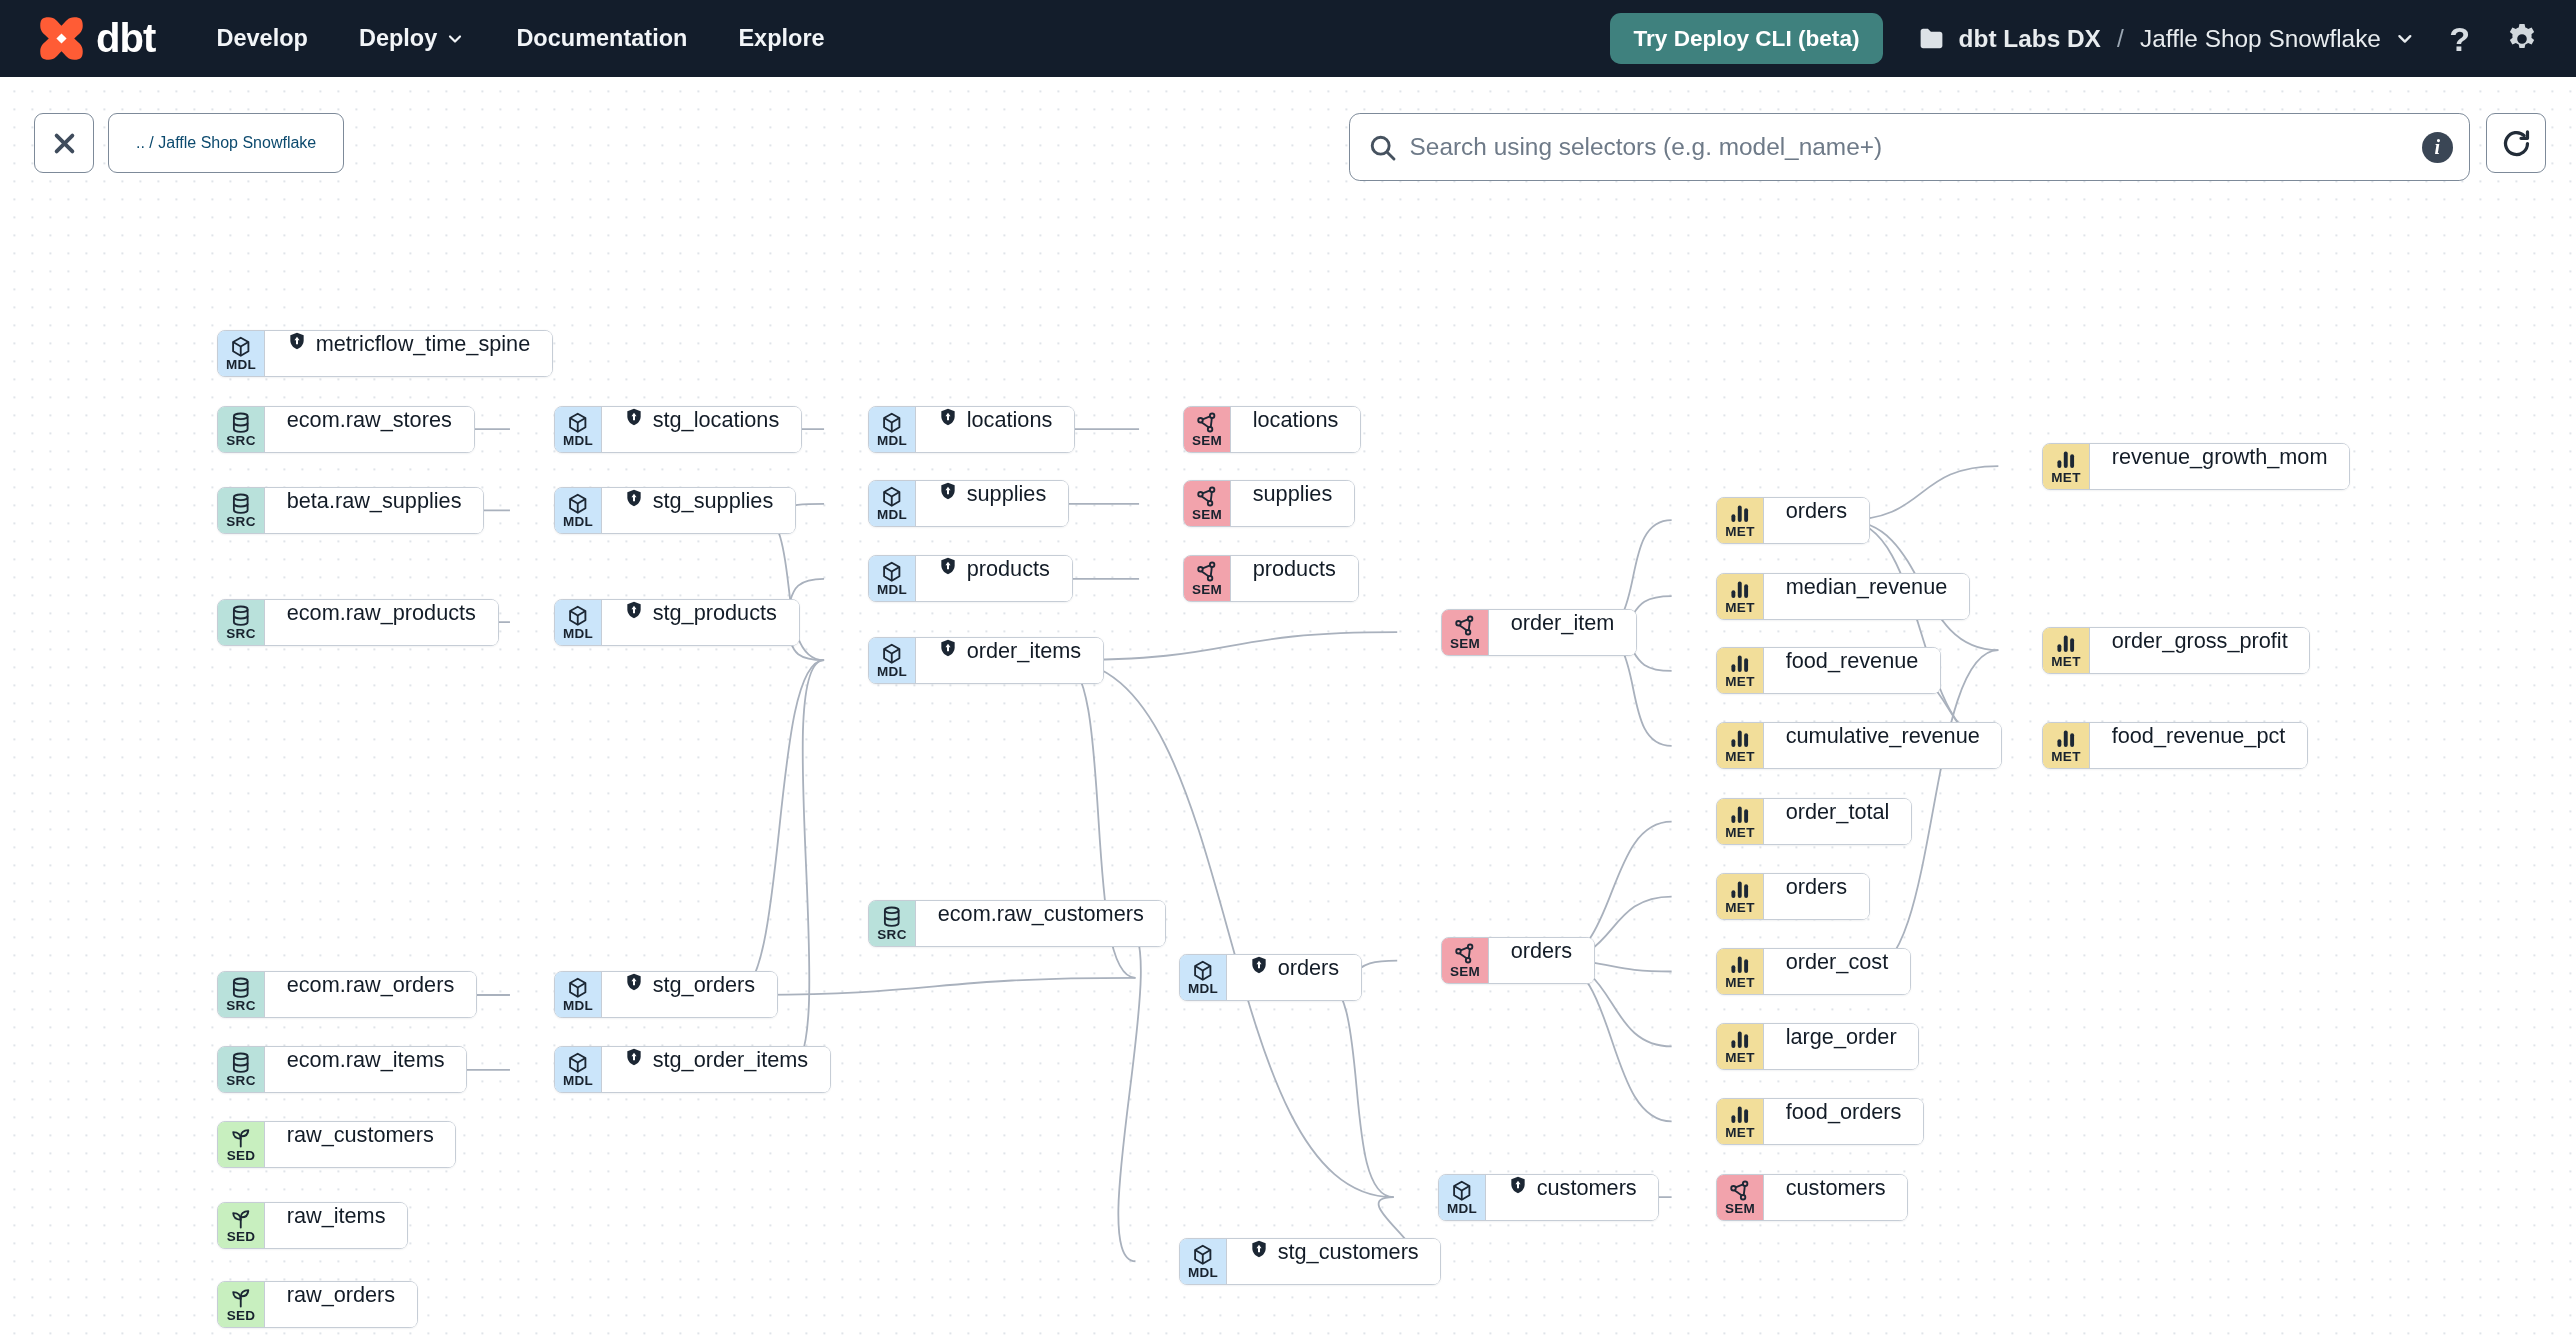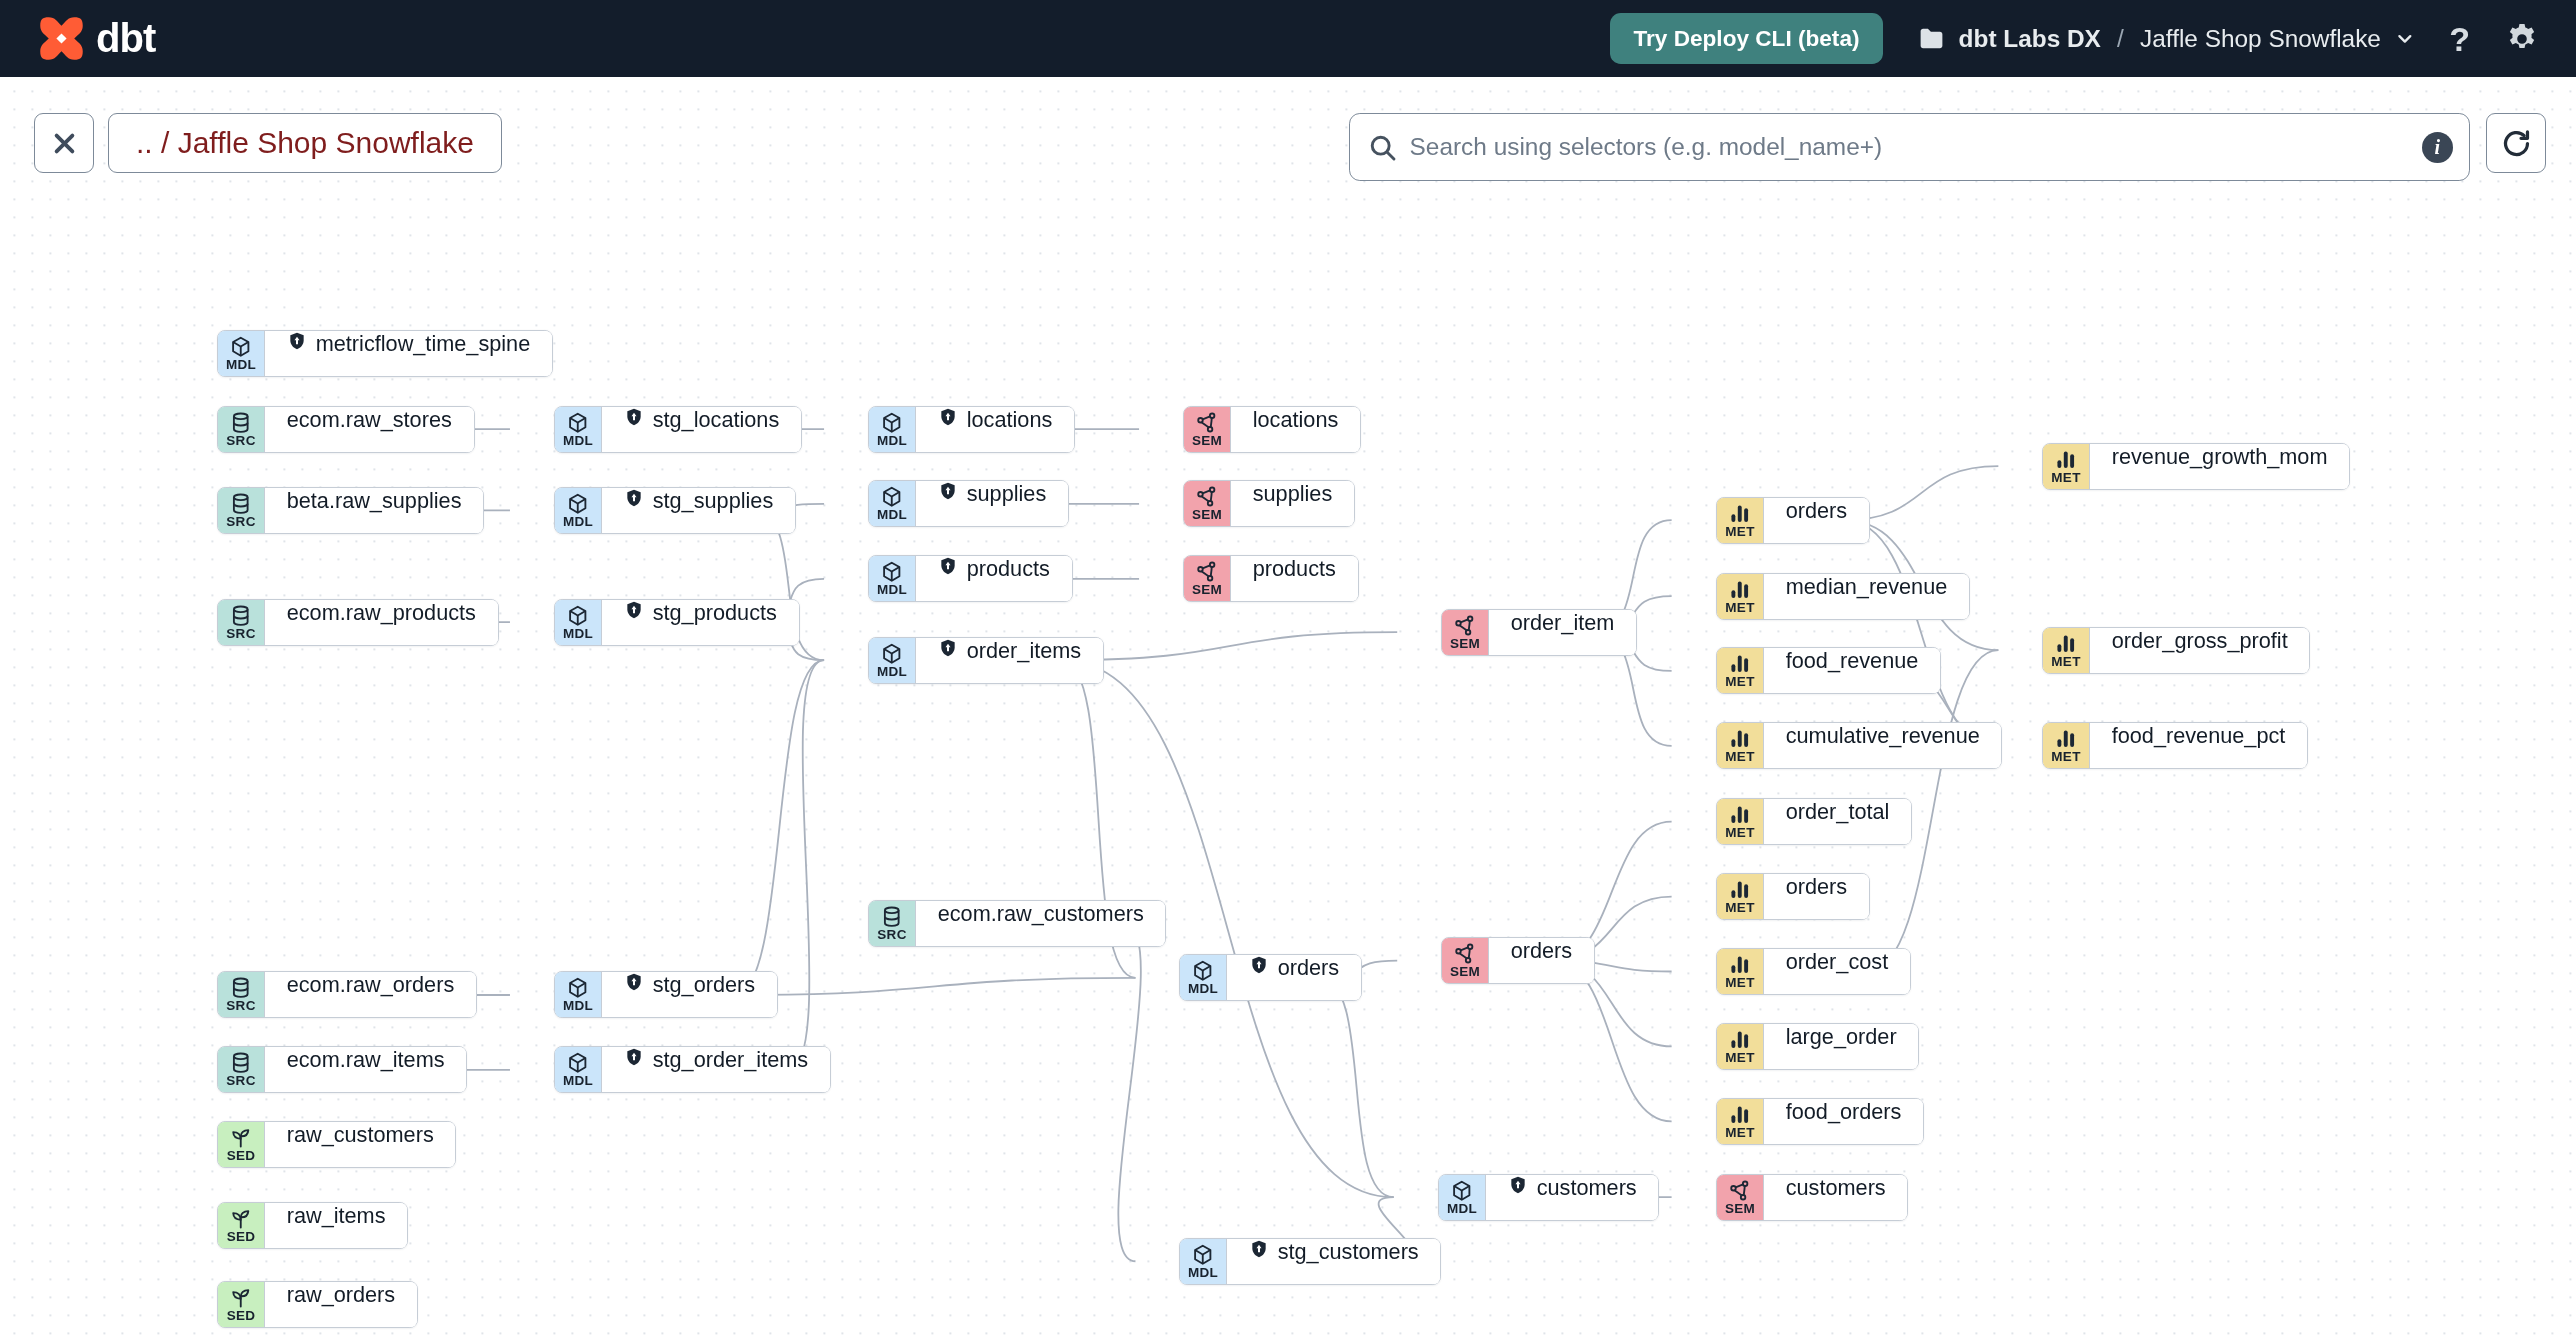--- a/index.html
+++ b/index.html
@@ -44,21 +44,21 @@
   .close-btn{
     position:absolute; left:34px; top:36px; width:60px; height:60px;
     background:#fff; border:1.8px solid #7d8a99; border-radius:9px;
     display:flex; align-items:center; justify-content:center; cursor:pointer;
   }
   .close-btn svg{ width:27px; height:27px; stroke:#3f4c5c; stroke-width:3.4; }
   .crumb-chip{
     position:absolute; left:108px; top:36px; height:60px;
     background:#fff; border:1.8px solid #7d8a99; border-radius:9px;
     display:flex; align-items:center; padding:0 27px;
-    font-size:30px; color:#7f1d1d; cursor:pointer; white-space:nowrap;
+    font-size:16px; color:#0c4a6e; cursor:pointer; white-space:nowrap;
   }
   .searchbar{
     position:absolute; left:1349px; top:36px; width:1121px; height:68px;
     background:#fff; border:1.8px solid #7d8a99; border-radius:10.8px;
     display:flex; align-items:center; padding:0 16.2px 0 18px; gap:12.6px;
   }
   .searchbar svg.mag{ width:29px; height:29px; stroke:#46525f; stroke-width:2.4; fill:none; flex:none; }
   .searchbar input{
     flex:1; border:none; outline:none; font-size:24.4px; color:#1c2633;
     font-family:inherit; background:transparent;
@@ -100,20 +100,37 @@
 </head>
 <body>
 
 <nav class="navbar">
   <div class="brand">
     <svg viewBox="0 0 24 24">
       <path d="M6 2 C9 2 10 4 12 6 C14 4 15 2 18 2 C21 2 22 3 22 6 C22 9 20 10 18 12 C20 14 22 15 22 18 C22 21 21 22 18 22 C15 22 14 20 12 18 C10 20 9 22 6 22 C3 22 2 21 2 18 C2 15 4 14 6 12 C4 10 2 9 2 6 C2 3 3 2 6 2 Z" fill="#ff5c35"></path>
       <path d="M12 9.6 L14.4 12 L12 14.4 L9.6 12 Z" fill="#ffffff"></path>
     </svg>
     <span class="brand-text">dbt</span>
+  </div>
+  <div class="nav-menu">
+    <span class="nav-item">
+        <span>Develop</span>
+      </span>
+    <span class="nav-item">
+        <span>Deploy</span>
+      <svg viewBox="0 0 24 24">
+          <polyline points="6 9 12 15 18 9" stroke-linecap="round" stroke-linejoin="round"></polyline>
+        </svg>
+    </span>
+    <span class="nav-item">
+        <span>Documentation</span>
+      </span>
+    <span class="nav-item">
+        <span>Explore</span>
+      </span>
   </div>
   <div class="nav-right">
     <button class="cta-btn">Try Deploy CLI (beta)</button>
     <div class="proj-picker">
       <svg class="folder" viewBox="0 0 24 24">
         <path d="M3 6 C3 4.9 3.9 4 5 4 H9 L11.5 6.5 H19 C20.1 6.5 21 7.4 21 8.5 V18 C21 19.1 20.1 20 19 20 H5 C3.9 20 3 19.1 3 18 Z"></path>
       </svg>
       <span class="acct">dbt Labs DX</span>
       <span class="sep">/</span>
       <span>Jaffle Shop Snowflake</span>

